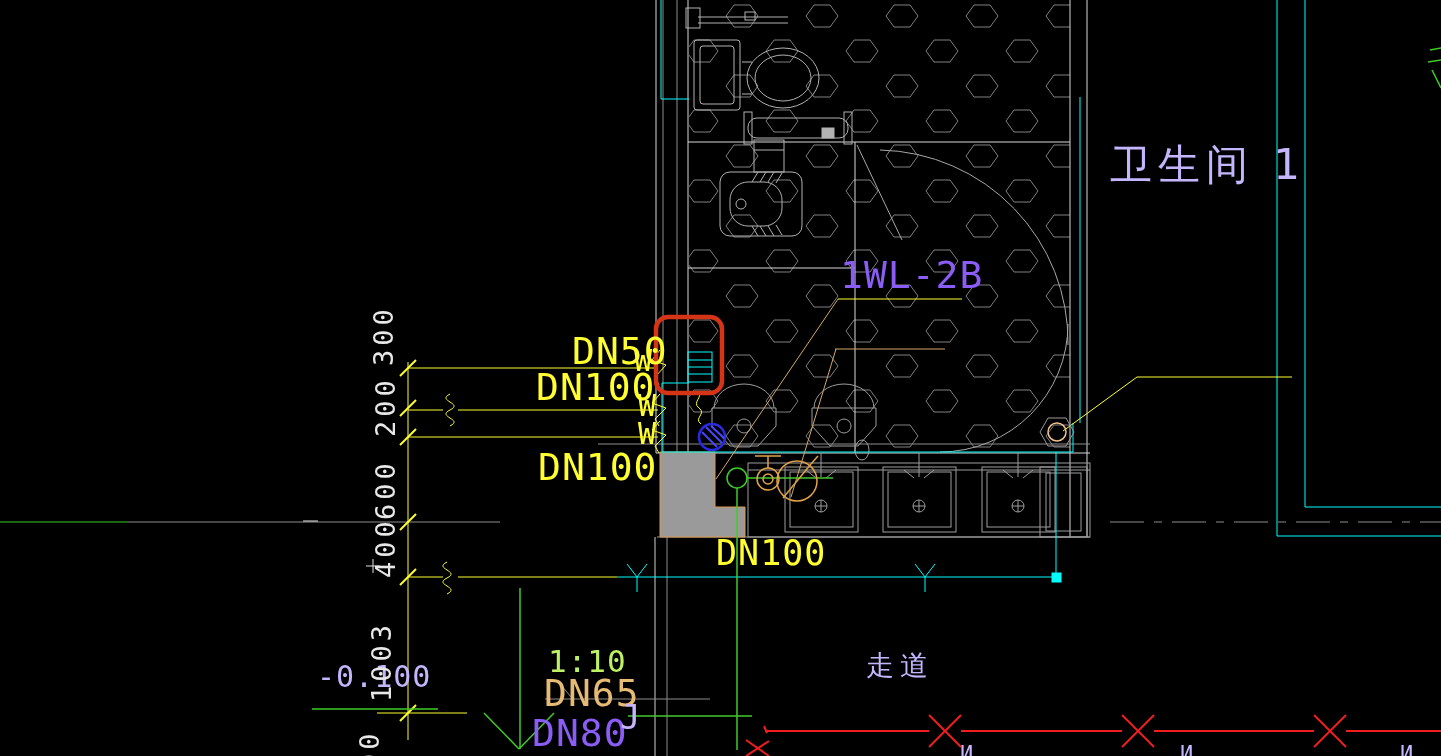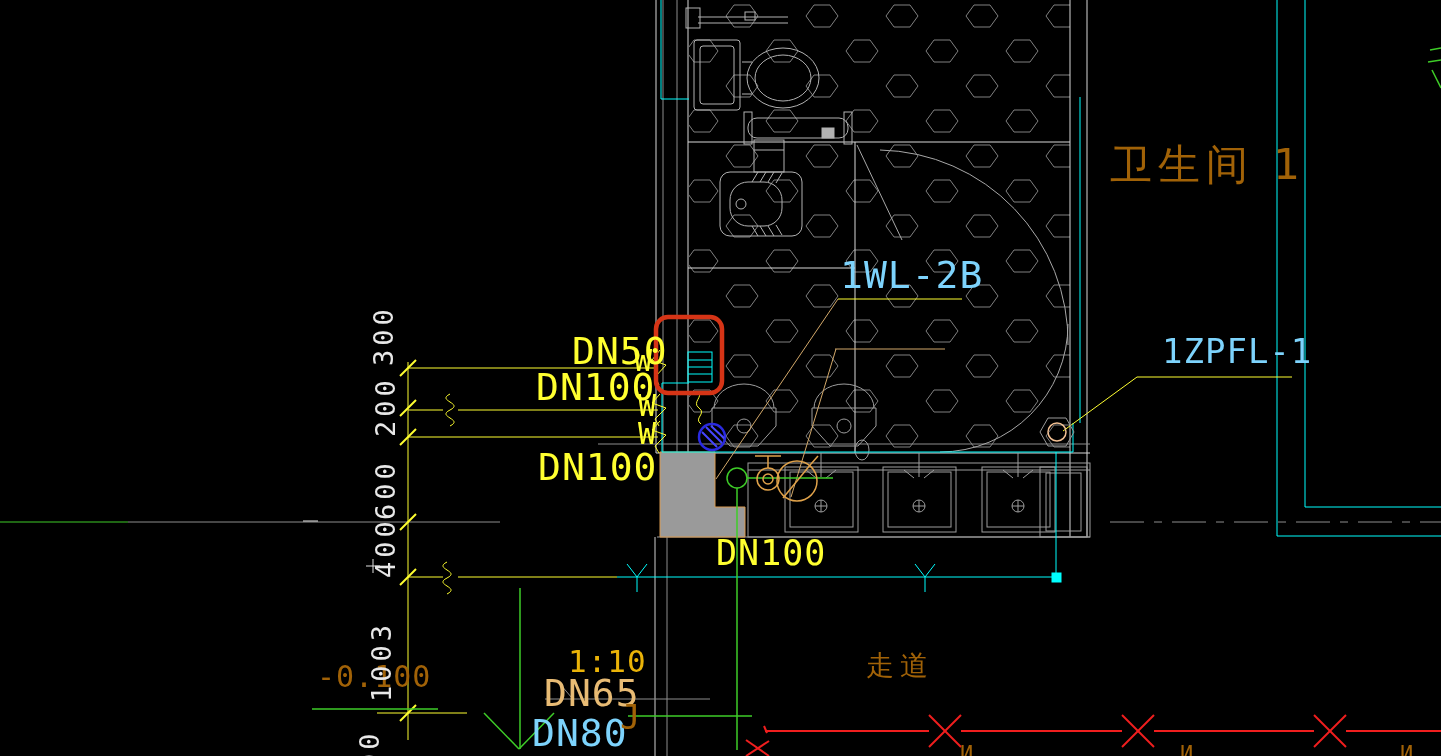--- a/index.html
+++ b/index.html
@@ -1,24 +1,24 @@
 <!DOCTYPE html>
 <html><head>
 <meta charset="utf-8">
 <style>
   html,body{margin:0;padding:0;background:#000;}
   #stage{position:relative;width:1441px;height:756px;background:#000;overflow:hidden;
          font-family:"DejaVu Sans Mono","Liberation Mono",monospace;}
   #geom{position:absolute;left:0;top:0;}
   .txt{position:absolute;white-space:nowrap;line-height:1;letter-spacing:1px;}
   .yellow{color:#ffff30;}
-  .white{color:#7dd3fc;}
-  .green{color:#a16207;}
+  .white{color:#8b5cf6;}
+  .green{color:#c4b5fd;}
   .tan{color:#e8bb74;margin-left:8px;}
-  .gray{color:#eab308;margin-left:20px;}
+  .gray{color:#bef264;}
   .rot{transform:rotate(-90deg);transform-origin:0 0;letter-spacing:4px;}
   .dim{font-size:27px;color:#e8e8e8;}
   .cjk{font-family:"DejaVu Sans","Liberation Sans",sans-serif;letter-spacing:6px;}
   .thin{font-weight:400;}
 </style>
 </head>
 <body>
 
 <div id="stage">
 
@@ -275,21 +275,20 @@
 <div class="txt yellow thin" style="left:538px;top:448px;font-size:38px">DN100</div>
 <div class="txt yellow thin" style="left:716px;top:536px;font-size:35px">DN100</div>
 <div class="txt yellow" style="left:634px;top:346px;font-size:30px">W</div>
 <div class="txt yellow" style="left:638px;top:391px;font-size:30px">W</div>
 <div class="txt yellow" style="left:638px;top:419px;font-size:30px">W</div>
 <div class="txt tan" style="left:536px;top:674px;font-size:38px">DN65</div>
 <div class="txt white" style="left:532px;top:714px;font-size:38px">DN80</div>
 <div class="txt gray" style="left:548px;top:646px;font-size:31px">1:10</div>
 
 <div class="txt white" style="left:840px;top:256px;font-size:38px">1WL-2B</div>
-<div class="txt white" style="left:1162px;top:334px;font-size:34px">1ZPFL-1</div>
 
 <div class="txt green cjk" style="left:1110px;top:144px;font-size:42px">卫生间 1</div>
 <div class="txt green cjk" style="left:866px;top:652px;font-size:28px">走道</div>
 <div class="txt green" style="left:317px;top:662px;font-size:30px">-0.100</div>
 <div class="txt green" style="left:620px;top:700px;font-size:34px">J</div>
 
 <div class="txt dim rot" style="left:370px;top:366px">300</div>
 <div class="txt dim rot" style="left:372px;top:437px">200</div>
 <div class="txt dim rot" style="left:372px;top:520px">600</div>
 <div class="txt dim rot" style="left:372px;top:578px">400</div>

